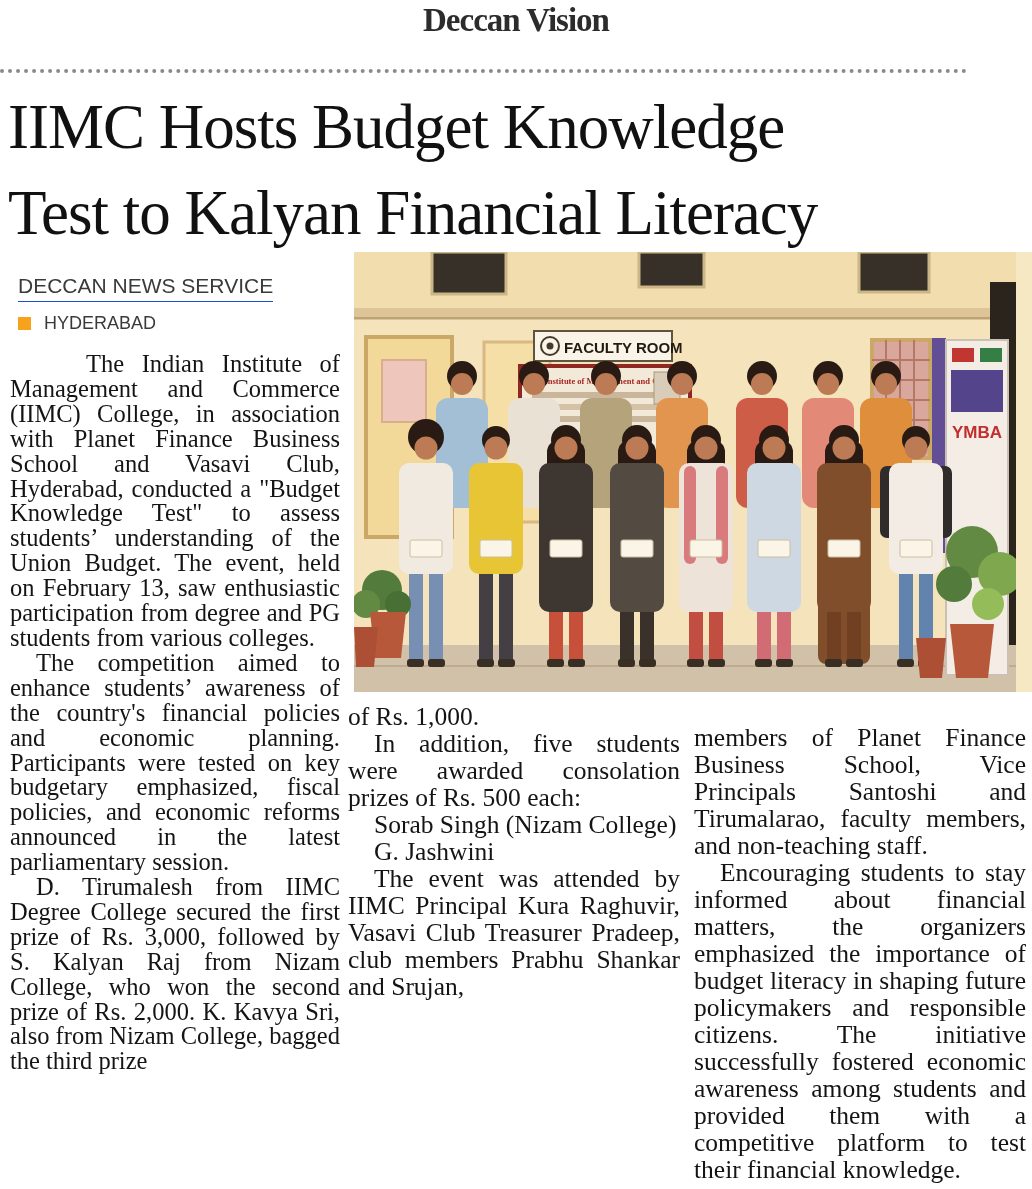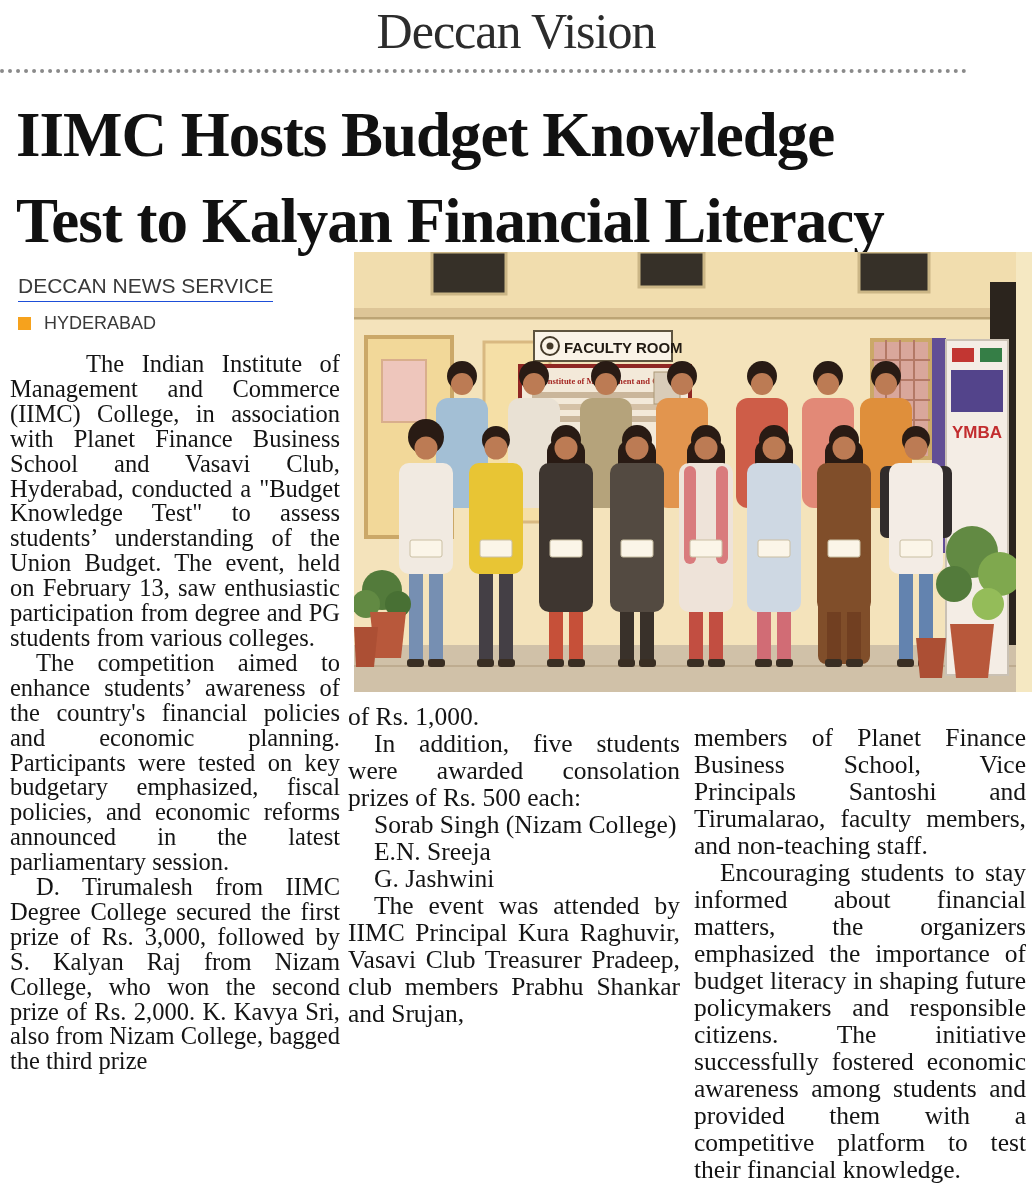--- a/index.html
+++ b/index.html
@@ -3,22 +3,22 @@
 <meta charset="utf-8">
 <style>
   html,body{margin:0;padding:0;background:#ffffff;}
   .page{
     position:relative;width:1032px;height:1189px;background:#ffffff;
     overflow:hidden;font-family:"Liberation Serif", serif;color:#141414;
   }
   
   .masthead{
     position:absolute;top:2px;left:0;width:100%;text-align:center;
-    font-family:"Liberation Serif", serif;font-weight:normal;
-    font-size:50px;letter-spacing:-1px;color:#2c2c2c;
+    font-family:"Liberation Serif", serif;font-weight:bold;
+    font-size:33px;letter-spacing:-1px;color:#2c2c2c;
   }
   .dotted-rule{
     position:absolute;top:69px;left:0;width:967px;height:0;
     border-top:4px dotted #8a8a8a;
   }
   
   .headline{
     position:absolute;top:84px;left:8px;width:1005px;
     font-family:"Liberation Serif", serif;font-weight:normal;
     font-size:63px;line-height:86px;color:#111;letter-spacing:-1px;
@@ -50,21 +50,21 @@
 </style>
 </head>
 <body>
 
 <div class="page">
 
   <div class="masthead">Deccan Vision</div>
 
   <div class="dotted-rule"></div>
 
-  <h1 class="headline" style="margin:8px;font-weight:bold;">
+  <h1 class="headline" style="margin:0;">
     <span class="hl-line">IIMC Hosts Budget Knowledge</span>
     <span class="hl-line">Test to Kalyan Financial Literacy</span>
   </h1>
 
   <div class="byline">
     <h2 class="agency">DECCAN NEWS SERVICE</h2>
     <div class="dateline">
       <span class="bullet" id="bullet-sq" style="background: rgb(246, 162, 29);"></span>
       <span class="place">HYDERABAD</span>
     </div>
@@ -266,21 +266,20 @@
   <div class="col col-left">
     <p class="ind-lg">The Indian Institute of Management and Commerce (IIMC) College, in association with Planet Finance Business School and Vasavi Club, Hyderabad, conducted a "Budget Knowledge Test" to assess students’ understanding of the Union Budget. The event, held on February 13, saw enthusiastic participation from degree and PG students from various colleges.</p>
     <p class="ind">The competition aimed to enhance students’ awareness of the country's financial policies and economic planning. Participants were tested on key budgetary emphasized, fiscal policies, and economic reforms announced in the latest parliamentary session.</p>
     <p class="ind">D. Tirumalesh from IIMC Degree College secured the first prize of Rs. 3,000, followed by S. Kalyan Raj from Nizam College, who won the second prize of Rs. 2,000. K. Kavya Sri, also from Nizam College, bagged the third prize</p>
   </div>
 
   <div class="col col-mid">
     <p>of Rs. 1,000.</p>
     <p class="ind">In addition, five students were awarded consolation prizes of Rs. 500 each:</p>
     <p class="ind">Sorab Singh (Nizam College)</p>
-    <p class="ind">E.N. Sreeja</p>
     <p class="ind">G. Jashwini</p>
     <p class="ind">The event was attended by IIMC Principal Kura Raghuvir, Vasavi Club Treasurer Pradeep, club members Prabhu Shankar and Srujan,</p>
   </div>
 
   <div class="col col-right">
     <p>members of Planet Finance Business School, Vice Principals Santoshi and Tirumalarao, faculty members, and non-teaching staff.</p>
     <p class="ind">Encouraging students to stay informed about financial matters, the organizers emphasized the importance of budget literacy in shaping future policymakers and responsible citizens. The initiative successfully fostered economic awareness among students and provided them with a competitive platform to test their financial knowledge.</p>
   </div>
 
 </div>

